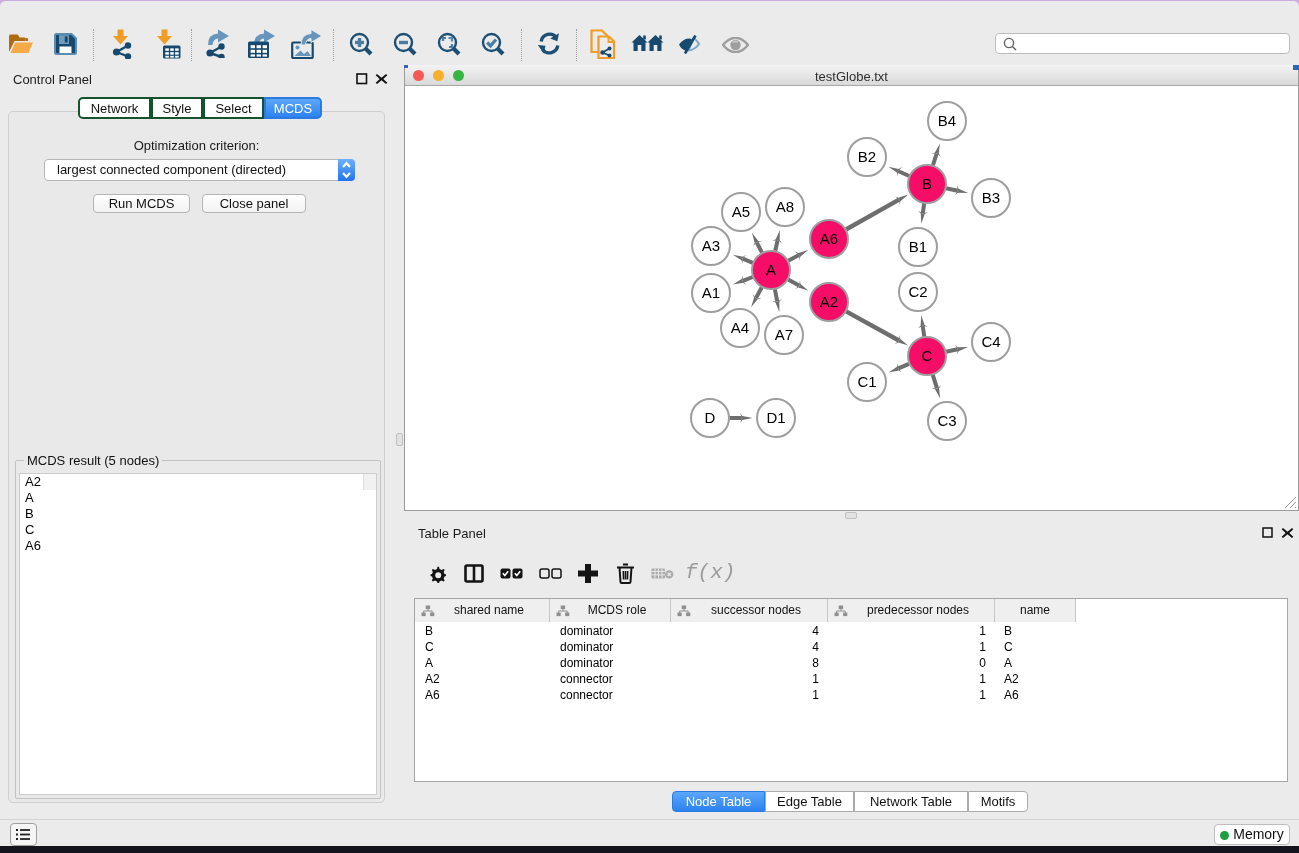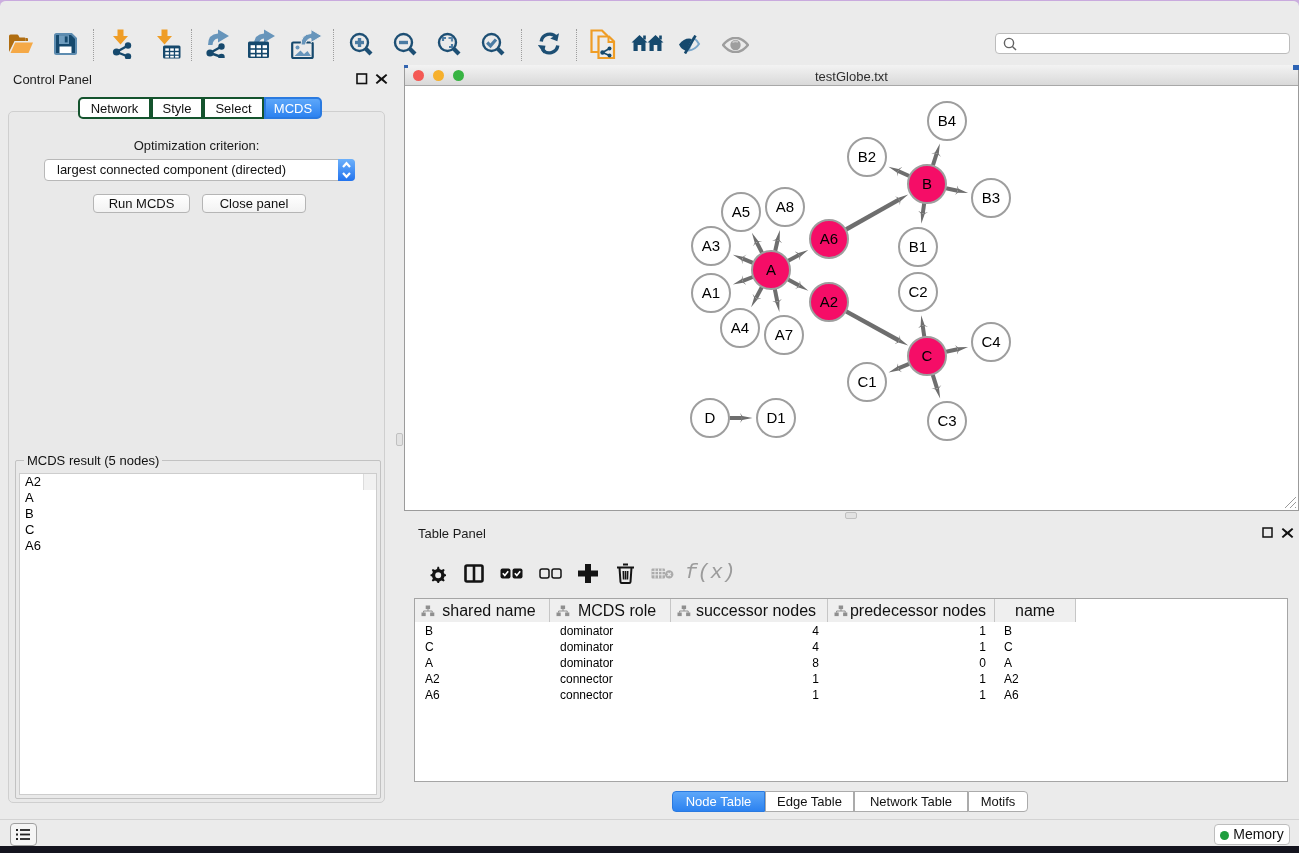--- a/index.html
+++ b/index.html
@@ -25,21 +25,21 @@
 #fs-list{position:absolute;left:3px;top:12px;width:358px;height:322px;background:#fff;border:1px solid #cdcdcd;font-size:13px;color:#000;padding-top:0px}
 #fs-list div{padding-left:5px;height:16px;line-height:16px}
 #fs-scroll{position:absolute;right:0px;top:0px;width:13px;height:321px;background:#f1f1f1;border-left:1px solid #dcdcdc}
 #netwin{position:absolute;left:404px;top:64px;width:895px;height:446px;background:#fff;border:1px solid #9b9b9b;border-top:none}
 #nw-titlebar{position:absolute;left:0;top:0;width:893px;height:21px;background:linear-gradient(#f3f3f3,#d9d9d9);border-bottom:1px solid #a8a8a8}
 #nw-title{position:absolute;width:100%;text-align:center;top:4px;font-size:13px;color:#2e2e2e}
 #tablepanel{position:absolute;left:404px;top:518px;width:895px;height:300px}
 #tp-title{position:absolute;left:14px;top:7px;font-size:13px;color:#1c1c1c}
 #tp-toolbar{position:absolute;left:14px;top:40px;width:860px;height:36px}
 #tbl{position:absolute;left:10px;top:79px;width:874px;height:184px;background:#fff;border:1px solid #a5a5a5}
-.th{position:absolute;top:0;height:23px;background:#efefef;border-right:1px solid #c6c6c6;font-size:16px;color:#111;text-align:center;line-height:23px}
+.th{position:absolute;top:0;height:23px;background:#efefef;border-right:1px solid #c6c6c6;font-size:12px;color:#111;text-align:center;line-height:23px}
 .tr{position:absolute;width:100%;height:16px;font-size:12px;color:#000}
 .td{position:absolute;height:16px;line-height:16px}
 .btab{position:absolute;top:272px;height:21px;background:#fff;border:1px solid #ababab;font-size:13px;color:#111;text-align:center;line-height:19px}
 #statusbar{position:absolute;left:0;top:818px;width:1299px;height:28px;background:#ebebeb;border-top:1px solid #d3d3d3}
 #memory{position:absolute;right:9px;top:4px;width:76px;height:21px;background:#fff;border:1px solid #bdbdbd;border-radius:4px;font-size:14px;color:#111;text-align:center;line-height:19px}
 #listbtn{position:absolute;left:10px;top:3px;width:27px;height:23px;background:#f5f5f5;border:1px solid #9f9f9f;border-radius:4px}
 svg{display:block}
 </style></head>
 <body>
 <div class="abs" style="left:0;top:846px;width:1299px;height:7px;background:#14141e;z-index:9"></div>

